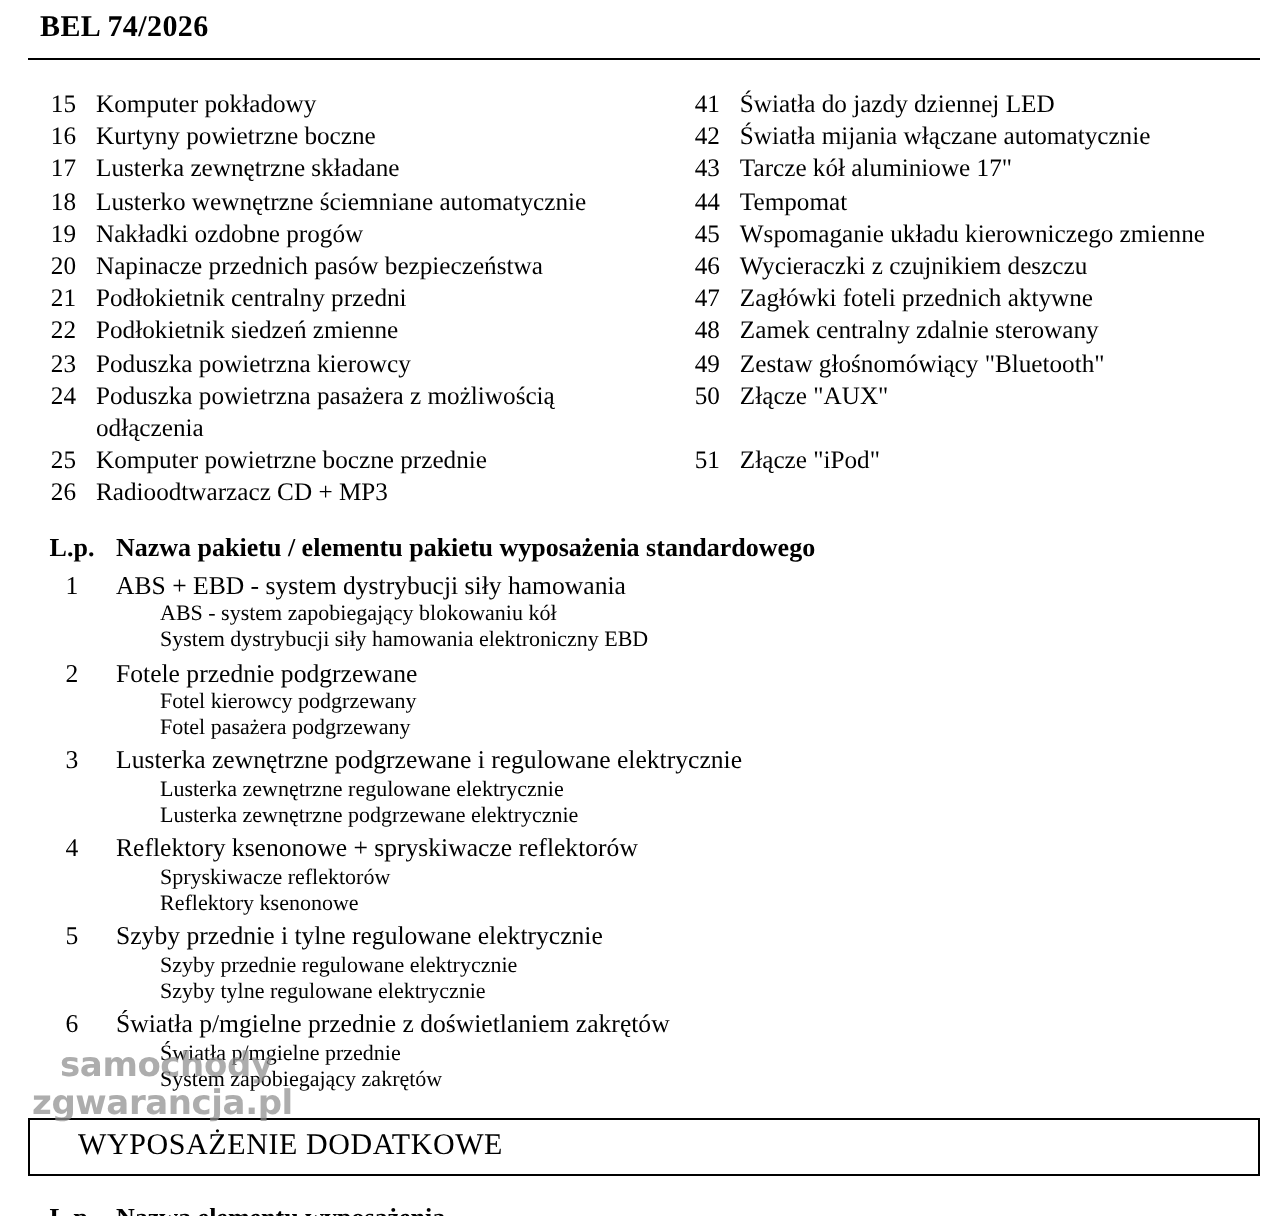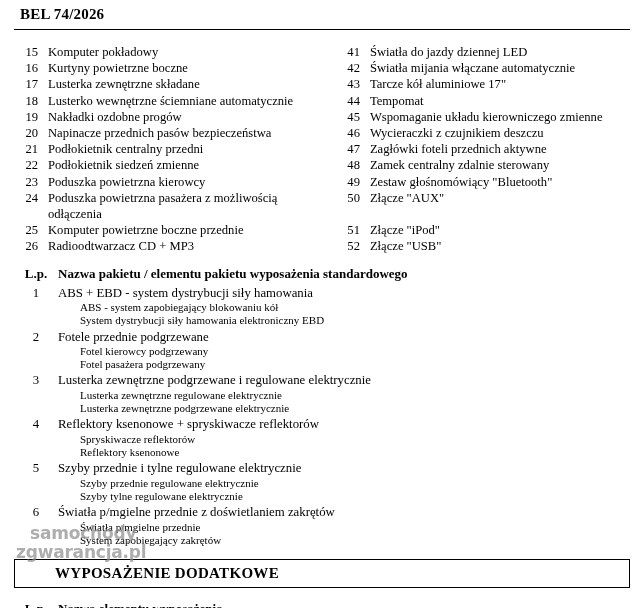--- a/index.html
+++ b/index.html
@@ -98,23 +98,23 @@
   .pkg-sub {
     font-size: 11px;
     line-height: 13.2px;
     padding-left: 66px;
   }
 
   
   .banner {
     border: 1px solid #000;
     margin-top: 12px;
-    padding: 5px 0 5px 40px;
+    padding: 5px 0 5px 24px;
     font-size: 15px;
-    font-weight: bold;
+    font-weight: normal;
     letter-spacing: 0.3px;
   }
   .addl-head {
     display: flex;
     font-size: 13px;
     font-weight: bold;
     margin-top: 12px;
     line-height: 18px;
   }
   .addl-head .lp {
@@ -242,24 +242,20 @@
       </div>
       <div class="eq-row">
         <span class="eq-num">50</span>
         <span class="eq-txt">Złącze "AUX"</span>
       </div>
       <div class="eq-spacer"></div>
       <div class="eq-row">
         <span class="eq-num">51</span>
         <span class="eq-txt">Złącze "iPod"</span>
       </div>
-      <div class="eq-row">
-        <span class="eq-num">52</span>
-        <span class="eq-txt">Złącze "USB"</span>
-      </div>
     </div>
 
   </div>
 
   <div class="pkg-head">
     <span class="lp">L.p.</span>
     <span>Nazwa pakietu / elementu pakietu wyposażenia standardowego</span>
   </div>
 
   <div class="pkg-list">

